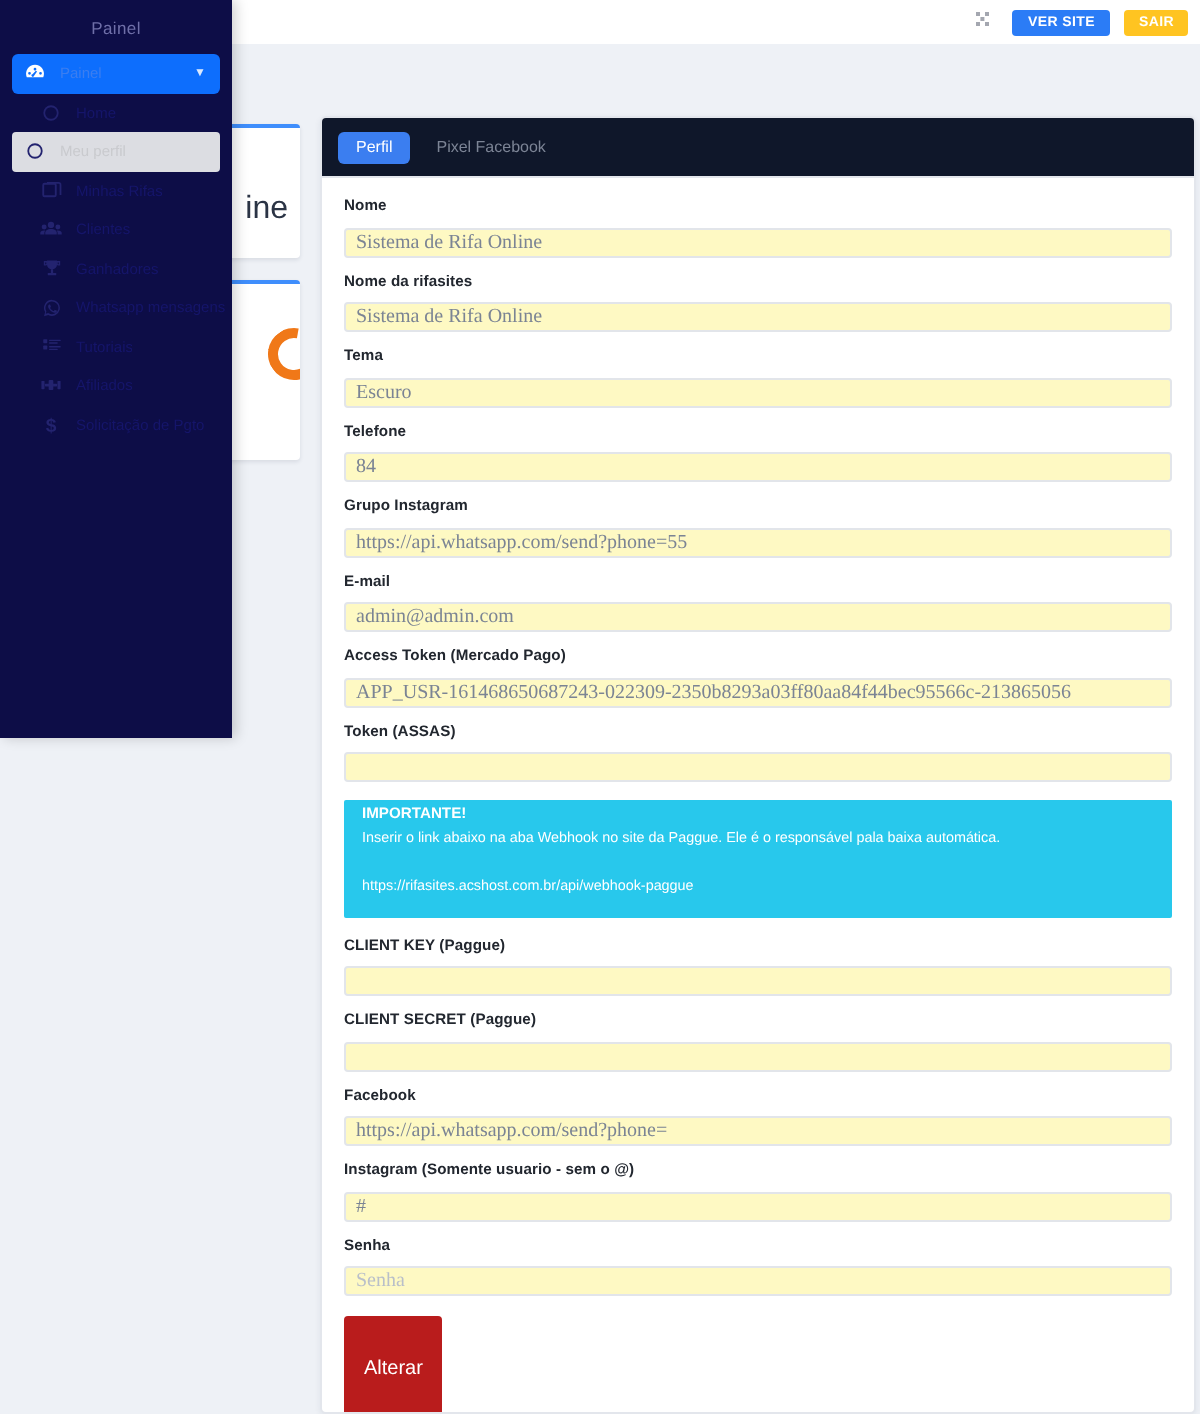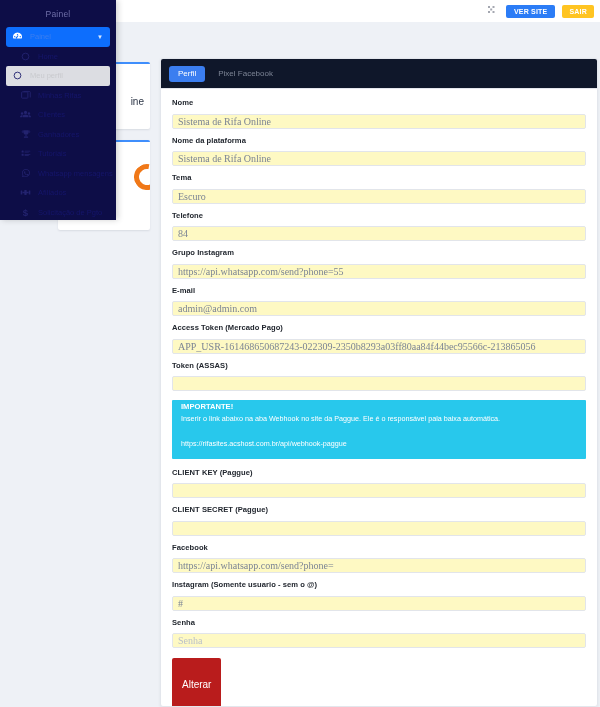--- a/index.html
+++ b/index.html
@@ -72,40 +72,40 @@
     border-top: 2px solid #3f8efc;
     border-radius: 2px;
     box-shadow: 0 1px 2px rgba(20,30,60,.10);
     overflow: hidden;
   }
   .bg-card-1 { left: 58px; top: 40px; width: 92px; height: 67px; }
   .bg-card-2 { left: 58px; top: 118px; width: 92px; height: 90px; }
   .bg-card-text {
     position: absolute;
     right: 6px; top: 32px;
-    font-size: 10px;
+    font-size: 16px;
     color: #2b3445;
     font-weight: 500;
     white-space: nowrap;
   }
   .bg-donut {
     position: absolute;
     right: -10px; top: 22px;
     width: 26px; height: 26px;
     border-radius: 50%;
     border: 5px solid #f07818;
     border-right-color: transparent;
     transform: rotate(-35deg);
   }
 
   
   .sidebar {
     position: absolute;
     top: 0; left: 0;
-    width: 116px; height: 220px;
+    width: 116px; height: 369px;
     background: #0d0d47;
     z-index: 10;
     box-shadow: 2px 0 6px rgba(0,0,0,.18);
   }
   .sidebar-header {
     height: 27px;
     display: flex;
     align-items: center;
     justify-content: center;
     color: #6f6fa8;
@@ -363,38 +363,38 @@
               <path d="M14 3h-2v1.4c0 .7.2 1.1.9 1.1H14z" fill="none" stroke="#23236f" stroke-width="1.1"></path>
               <rect x="7.1" y="9" width="1.8" height="3"></rect>
               <rect x="4.6" y="12" width="6.8" height="1.8" rx=".4"></rect>
             </svg>
           </span>
           <span class="mi-label">Ganhadores</span>
         </li>
         <li class="menu-item">
           <span class="mi-icon">
             <svg width="10" height="10" viewBox="0 0 16 16">
+              <path d="M8 1.5a6.4 6.4 0 0 0-5.5 9.7L1.6 14.5l3.4-.9A6.4 6.4 0 1 0 8 1.5zm0 1.3a5.1 5.1 0 1 1-2.7 9.4l-.3-.2-2 .5.5-2-.2-.3A5.1 5.1 0 0 1 8 2.8z"></path>
+              <path d="M6 5.1c-.2 0-.4.1-.5.3-.2.2-.6.6-.6 1.4s.6 1.6.7 1.8c.1.1 1.2 2 3 2.7 1.5.6 1.8.5 2.1.5.3 0 1-.4 1.1-.8.1-.4.1-.7.1-.8l-.3-.2-1.1-.5c-.2-.1-.3-.1-.4.1l-.5.7c-.1.1-.2.1-.4.1-.2-.1-.8-.3-1.6-1-.6-.5-1-1.2-1.1-1.4-.1-.2 0-.3.1-.4l.3-.3.2-.3v-.3l-.5-1.2c-.1-.3-.2-.3-.4-.3z"></path>
+            </svg>
+          </span>
+          <span class="mi-label">Whatsapp mensagens</span>
+        </li>
+        <li class="menu-item">
+          <span class="mi-icon">
+            <svg width="10" height="10" viewBox="0 0 16 16">
               <rect x="1" y="2.5" width="3.2" height="3.2" rx=".5"></rect>
               <rect x="5.6" y="2.9" width="9.4" height="1.1" rx=".5"></rect>
               <rect x="5.6" y="5" width="7" height="1.1" rx=".5"></rect>
               <rect x="1" y="7.6" width="3.2" height="3.2" rx=".5"></rect>
               <rect x="5.6" y="8" width="9.4" height="1.1" rx=".5"></rect>
               <rect x="5.6" y="10.1" width="7" height="1.1" rx=".5"></rect>
             </svg>
           </span>
           <span class="mi-label">Tutoriais</span>
-        </li>
-        <li class="menu-item">
-          <span class="mi-icon">
-            <svg width="10" height="10" viewBox="0 0 16 16">
-              <path d="M8 1.5a6.4 6.4 0 0 0-5.5 9.7L1.6 14.5l3.4-.9A6.4 6.4 0 1 0 8 1.5zm0 1.3a5.1 5.1 0 1 1-2.7 9.4l-.3-.2-2 .5.5-2-.2-.3A5.1 5.1 0 0 1 8 2.8z"></path>
-              <path d="M6 5.1c-.2 0-.4.1-.5.3-.2.2-.6.6-.6 1.4s.6 1.6.7 1.8c.1.1 1.2 2 3 2.7 1.5.6 1.8.5 2.1.5.3 0 1-.4 1.1-.8.1-.4.1-.7.1-.8l-.3-.2-1.1-.5c-.2-.1-.3-.1-.4.1l-.5.7c-.1.1-.2.1-.4.1-.2-.1-.8-.3-1.6-1-.6-.5-1-1.2-1.1-1.4-.1-.2 0-.3.1-.4l.3-.3.2-.3v-.3l-.5-1.2c-.1-.3-.2-.3-.4-.3z"></path>
-            </svg>
-          </span>
-          <span class="mi-label">Whatsapp mensagens</span>
         </li>
         <li class="menu-item">
           <span class="mi-icon">
             <svg width="11" height="11" viewBox="0 0 16 16">
               <rect x="1" y="5" width="2.3" height="6" rx=".5"></rect>
               <rect x="12.7" y="5" width="2.3" height="6" rx=".5"></rect>
               <rect x="3.6" y="7" width="8.8" height="2" rx=".4"></rect>
               <rect x="6.3" y="4.4" width="3.4" height="7.2" rx=".6"></rect>
             </svg>
           </span>
@@ -412,21 +412,21 @@
   </div>
 
   <div class="content-panel">
     <div class="tabs-bar" id="tabs-bar">
         <div class="tab active">Perfil</div>
         <div class="tab">Pixel Facebook</div>
       </div>
     <div class="form-area">
       <div id="fields-top">
           <div class="field"><div class="field-label">Nome</div><input class="field-input" type="text" value="Sistema de Rifa Online" style=""></div>
-          <div class="field"><div class="field-label">Nome da plataforma</div><input class="field-input" type="text" value="Sistema de Rifa Online" style=""></div>
+          <div class="field"><div class="field-label">Nome da rifasites</div><input class="field-input" type="text" value="Sistema de Rifa Online" style=""></div>
           <div class="field"><div class="field-label">Tema</div><input class="field-input" type="text" value="Escuro" style=""></div>
           <div class="field"><div class="field-label">Telefone</div><input class="field-input" type="text" value="84" style=""></div>
           <div class="field"><div class="field-label">Grupo Instagram</div><input class="field-input" type="text" value="https://api.whatsapp.com/send?phone=55" style=""></div>
           <div class="field"><div class="field-label">E-mail</div><input class="field-input" type="text" value="admin@admin.com" style=""></div>
           <div class="field"><div class="field-label">Access Token (Mercado Pago)</div><input class="field-input" type="text" value="APP_USR-161468650687243-022309-2350b8293a03ff80aa84f44bec95566c-213865056" style=""></div>
           <div class="field"><div class="field-label">Token (ASSAS)</div><input class="field-input" type="text" style=""></div>
         </div>
 
       <div class="alert-box">
         <div class="alert-title">IMPORTANTE!</div>

